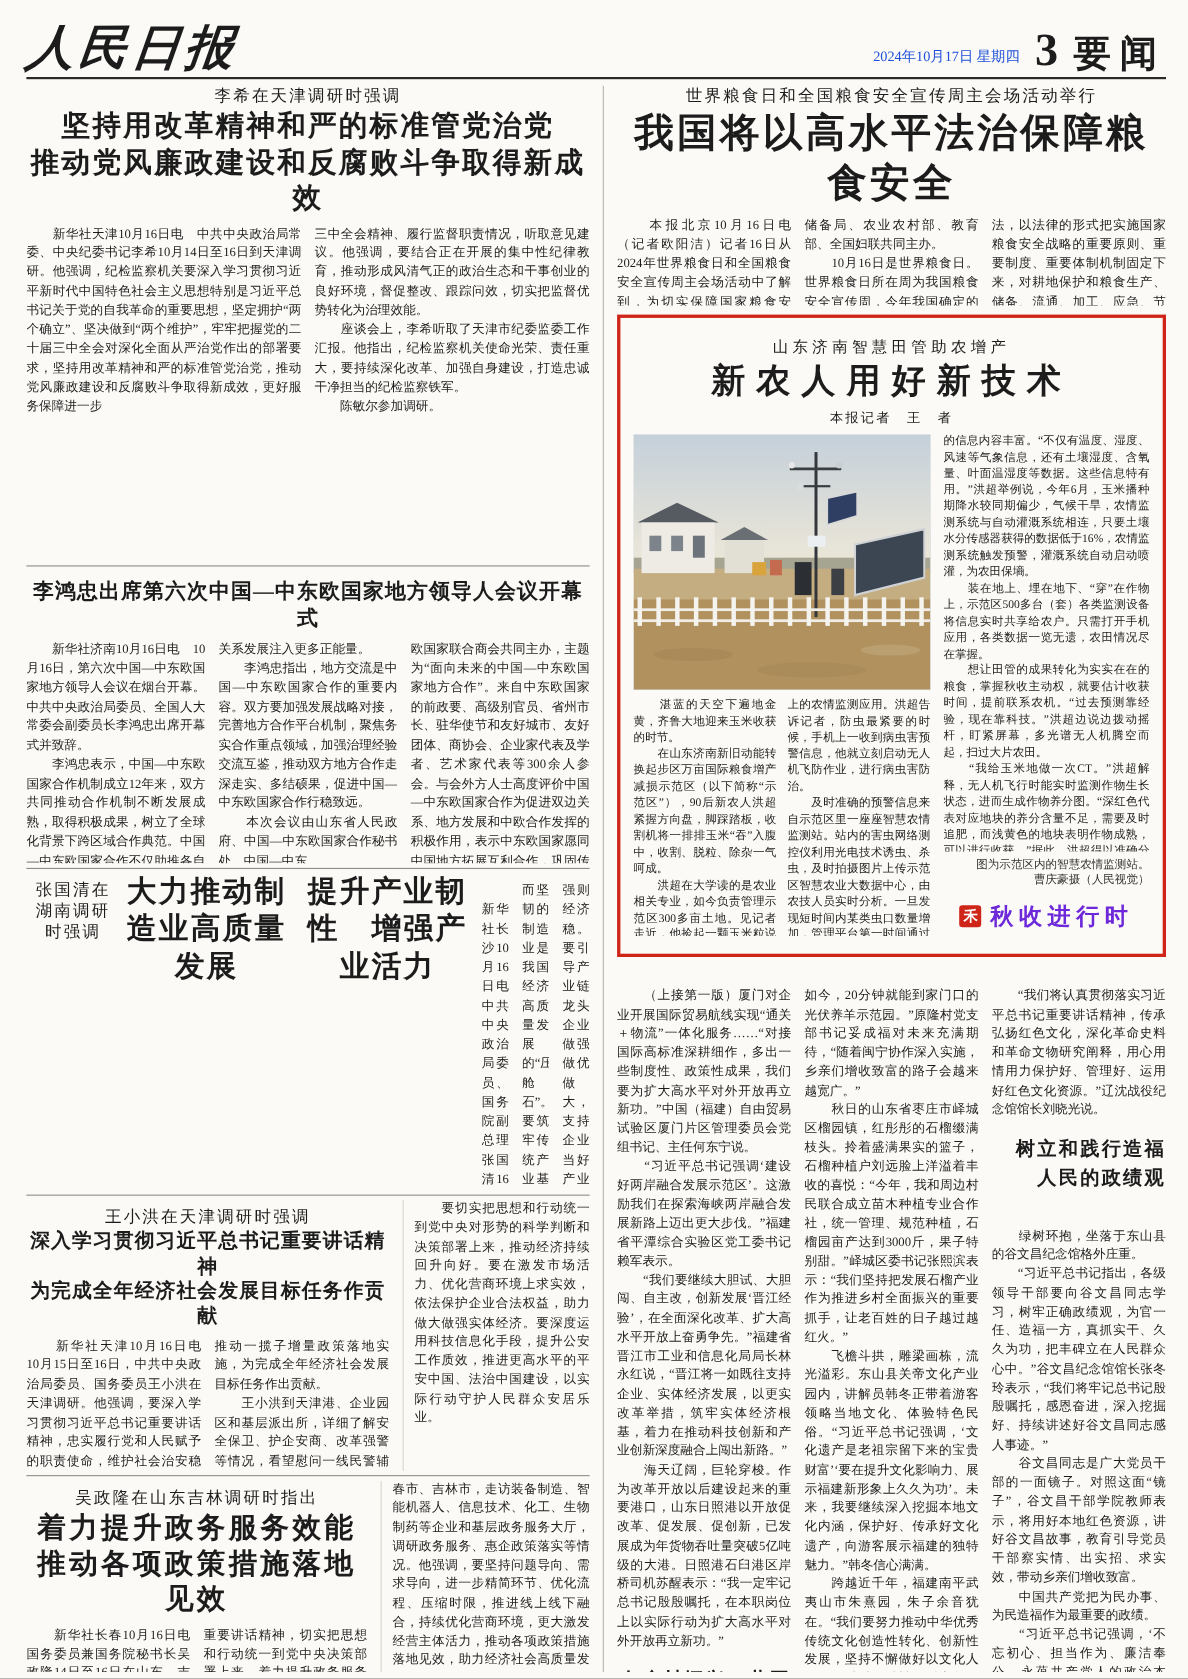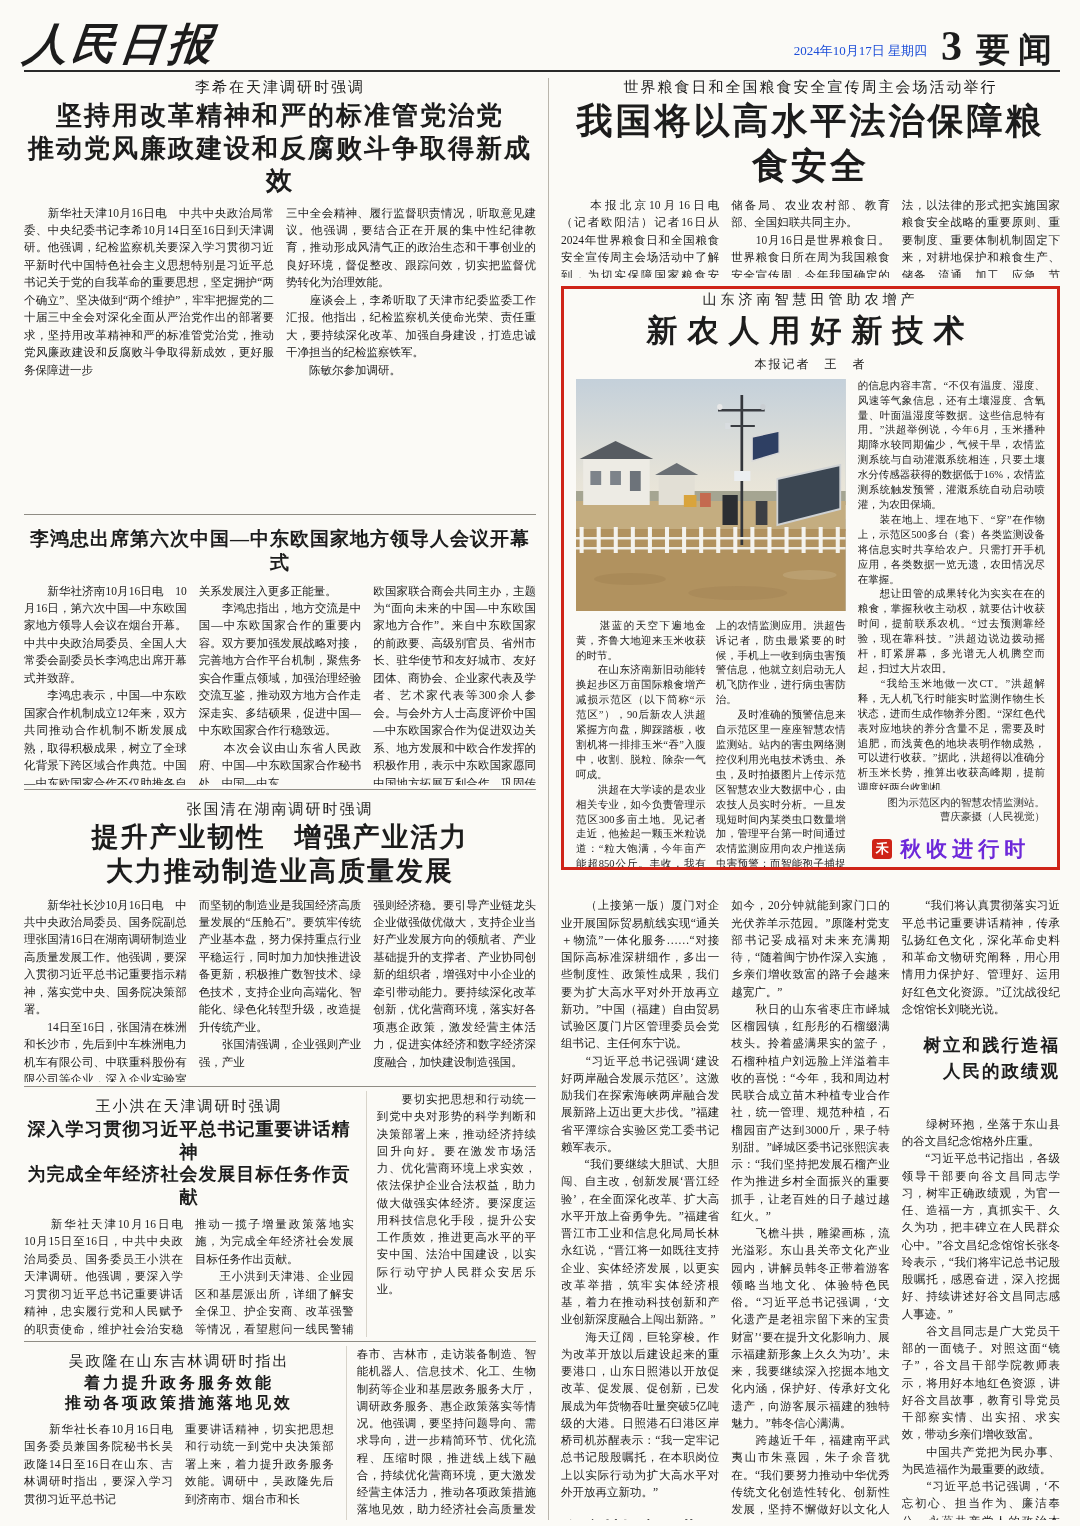--- a/index.html
+++ b/index.html
@@ -28,39 +28,39 @@
   .headline{text-align:center;font-weight:bold;line-height:1.25;}
   .hl-sans{font-family:"DejaVu Sans","Liberation Sans",sans-serif;}
   .cols{display:flex;gap:12px;flex:1;min-height:0;margin-top:8px;}
   .col{flex:1;min-width:0;font-size:11.5px;line-height:1.52;text-align:justify;
        white-space:pre-line;overflow:hidden;}
   
   .art-lixi{height:438px;display:flex;flex-direction:column;}
   .art-lixi .headline{font-size:26px;letter-spacing:2px;}
   .art-lhz{height:266px;display:flex;flex-direction:column;}
   .art-lhz .headline{font-size:19px;letter-spacing:1px;margin-top:8px;}
-  .art-zgq{height:288px;display:flex;flex-direction:column;}
+  .art-zgq{height:288px;display:flex;flex-direction:row;}
   .art-zgq .headline{font-size:27px;letter-spacing:2px;}
   .split{display:flex;gap:12px;flex:1;min-height:0;}
   .split .main{display:flex;flex-direction:column;min-width:0;}
   .split .side{font-size:11.5px;line-height:1.5;text-align:justify;white-space:pre-line;
                overflow:hidden;border-left:1px solid #d8d4ca;padding-left:10px;}
   .art-wxh{height:246px;}
   .art-wxh .main{width:66%;}
   .art-wxh .side{width:34%;box-sizing:border-box;}
   .art-wxh .headline{font-size:18px;letter-spacing:1px;}
   .art-wzl{flex:1;}
   .art-wzl .main{width:62%;}
   .art-wzl .side{width:38%;box-sizing:border-box;}
-  .art-wzl .headline{font-size:16px;letter-spacing:3px;}
+  .art-wzl .headline{font-size:26px;letter-spacing:3px;}
   .art-grain{height:206px;display:flex;flex-direction:column;}
   .art-grain .headline{font-size:36px;letter-spacing:3px;}
   
   .art-harvest{border:3px solid #cf2418;margin-top:8px;height:584px;box-sizing:border-box;
-               padding:0 12px;display:flex;flex-direction:column;background:#fbfaf6;}
+               padding:16px 12px;display:flex;flex-direction:column;background:#fbfaf6;}
   .art-harvest .kicker{font-size:14px;letter-spacing:4px;margin:2px 0;}
   .art-harvest .headline{font-size:31px;letter-spacing:10px;}
   .byline{text-align:center;font-size:12px;margin:6px 0 4px 0;letter-spacing:2px;}
   .hv-main{display:flex;gap:12px;flex:1;min-height:0;margin-top:2px;}
   .hv-left{width:59%;display:flex;flex-direction:column;min-width:0;}
   .hv-photo{width:100%;height:232px;display:block;background:#cfd6da;}
   .hv-below{display:flex;gap:10px;flex:1;min-height:0;margin-top:8px;}
   .hv-below .col{font-size:10.5px;line-height:1.42;}
   .hv-right{width:41%;display:flex;flex-direction:column;min-width:0;}
   .hv-rtext{flex:1;min-height:0;font-size:10.5px;line-height:1.42;text-align:justify;
@@ -121,22 +121,22 @@
 　　李鸿忠指出，地方交流是中国—中东欧国家合作的重要内容。双方要加强发展战略对接，完善地方合作平台机制，聚焦务实合作重点领域，加强治理经验交流互鉴，推动双方地方合作走深走实、多结硕果，促进中国—中东欧国家合作行稳致远。
 　　本次会议由山东省人民政府、中国—中东欧国家合作秘书处、中国—中东</div>
           <div class="col">欧国家联合商会共同主办，主题为“面向未来的中国—中东欧国家地方合作”。来自中东欧国家的前政要、高级别官员、省州市长、驻华使节和友好城市、友好团体、商协会、企业家代表及学者、艺术家代表等300余人参会。与会外方人士高度评价中国—中东欧国家合作为促进双边关系、地方发展和中欧合作发挥的积极作用，表示中东欧国家愿同中国地方拓展互利合作，巩固传统友好，共谋未来发展。</div>
         </div>
       </article>
 
       <div class="hrule"></div>
 
       <article class="art-zgq">
         <div class="kicker">张国清在湖南调研时强调</div>
+        <div class="headline">大力推动制造业高质量发展</div>
         <div class="headline">提升产业韧性　增强产业活力</div>
-        <div class="headline">大力推动制造业高质量发展</div>
         <div class="cols">
           <div class="col">　　新华社长沙10月16日电　中共中央政治局委员、国务院副总理张国清16日在湖南调研制造业高质量发展工作。他强调，要深入贯彻习近平总书记重要指示精神，落实党中央、国务院决策部署。
 　　14日至16日，张国清在株洲和长沙市，先后到中车株洲电力机车有限公司、中联重科股份有限公司等企业，深入企业实验室和生产车间一线，详细了解科技创新、数字化转型、生产经营和产业发展等情况。他指出，强大</div>
           <div class="col">而坚韧的制造业是我国经济高质量发展的“压舱石”。要筑牢传统产业基本盘，努力保持重点行业平稳运行，同时加力加快推进设备更新，积极推广数智技术、绿色技术，支持企业向高端化、智能化、绿色化转型升级，改造提升传统产业。
 　　张国清强调，企业强则产业强，产业</div>
           <div class="col">强则经济稳。要引导产业链龙头企业做强做优做大，支持企业当好产业发展方向的领航者、产业基础提升的支撑者、产业协同创新的组织者，增强对中小企业的牵引带动能力。要持续深化改革创新，优化营商环境，落实好各项惠企政策，激发经营主体活力，促进实体经济和数字经济深度融合，加快建设制造强国。</div>
         </div>
       </article>
 
       <div class="hrule"></div>

